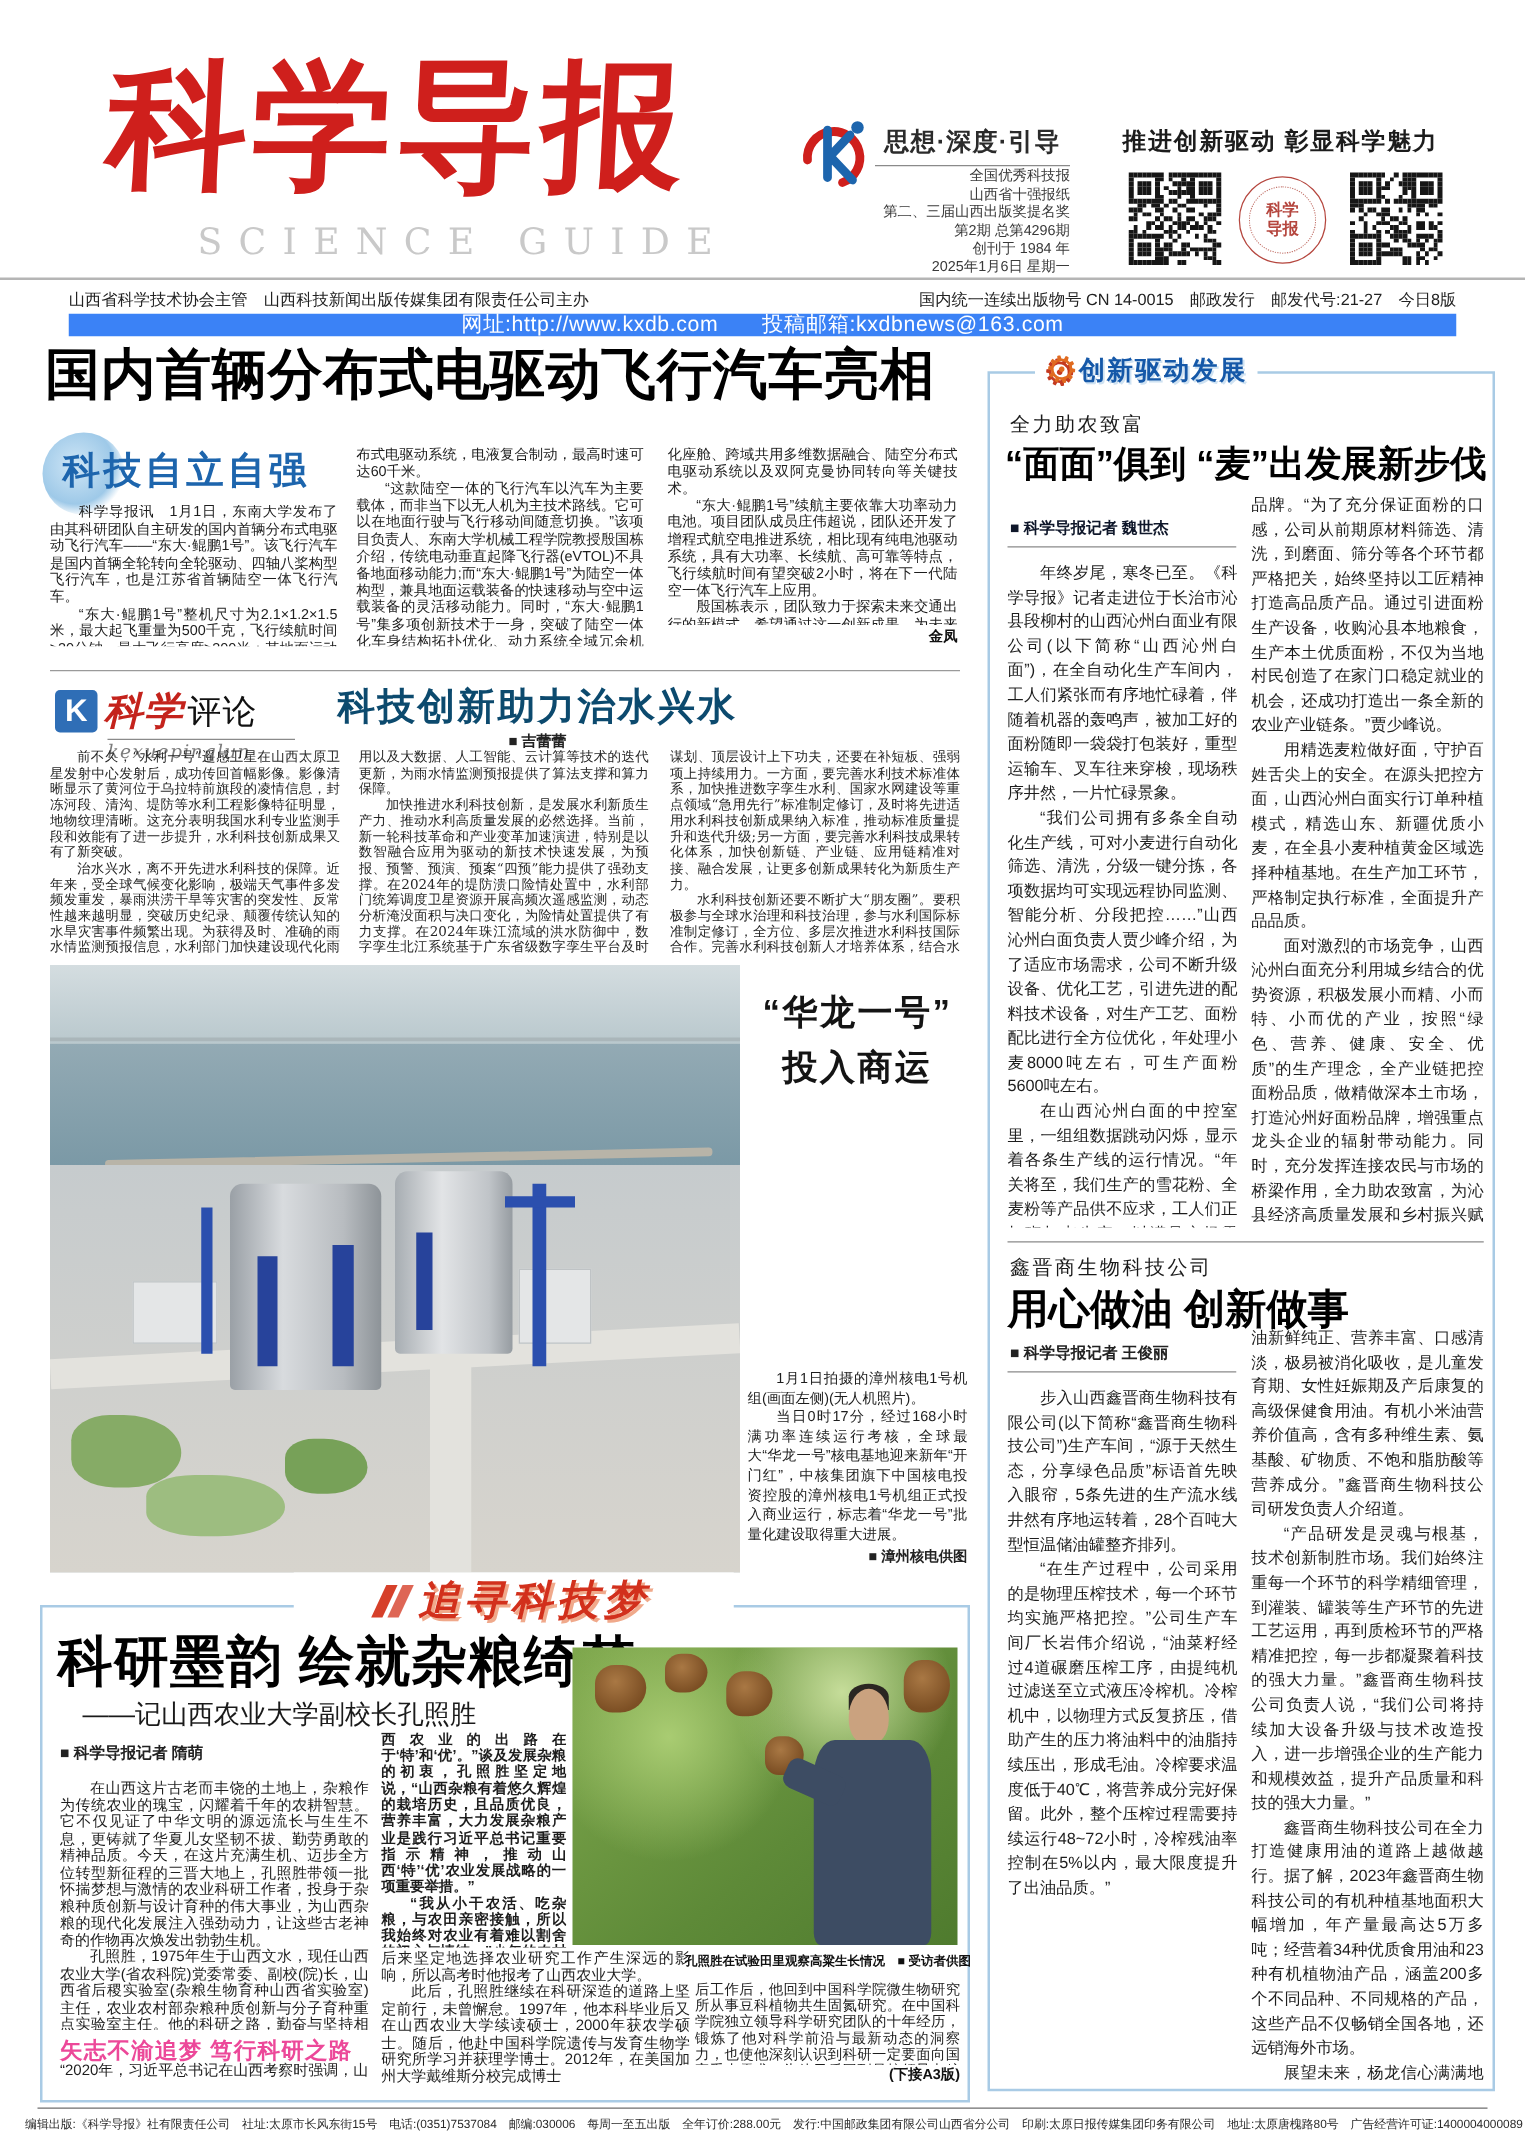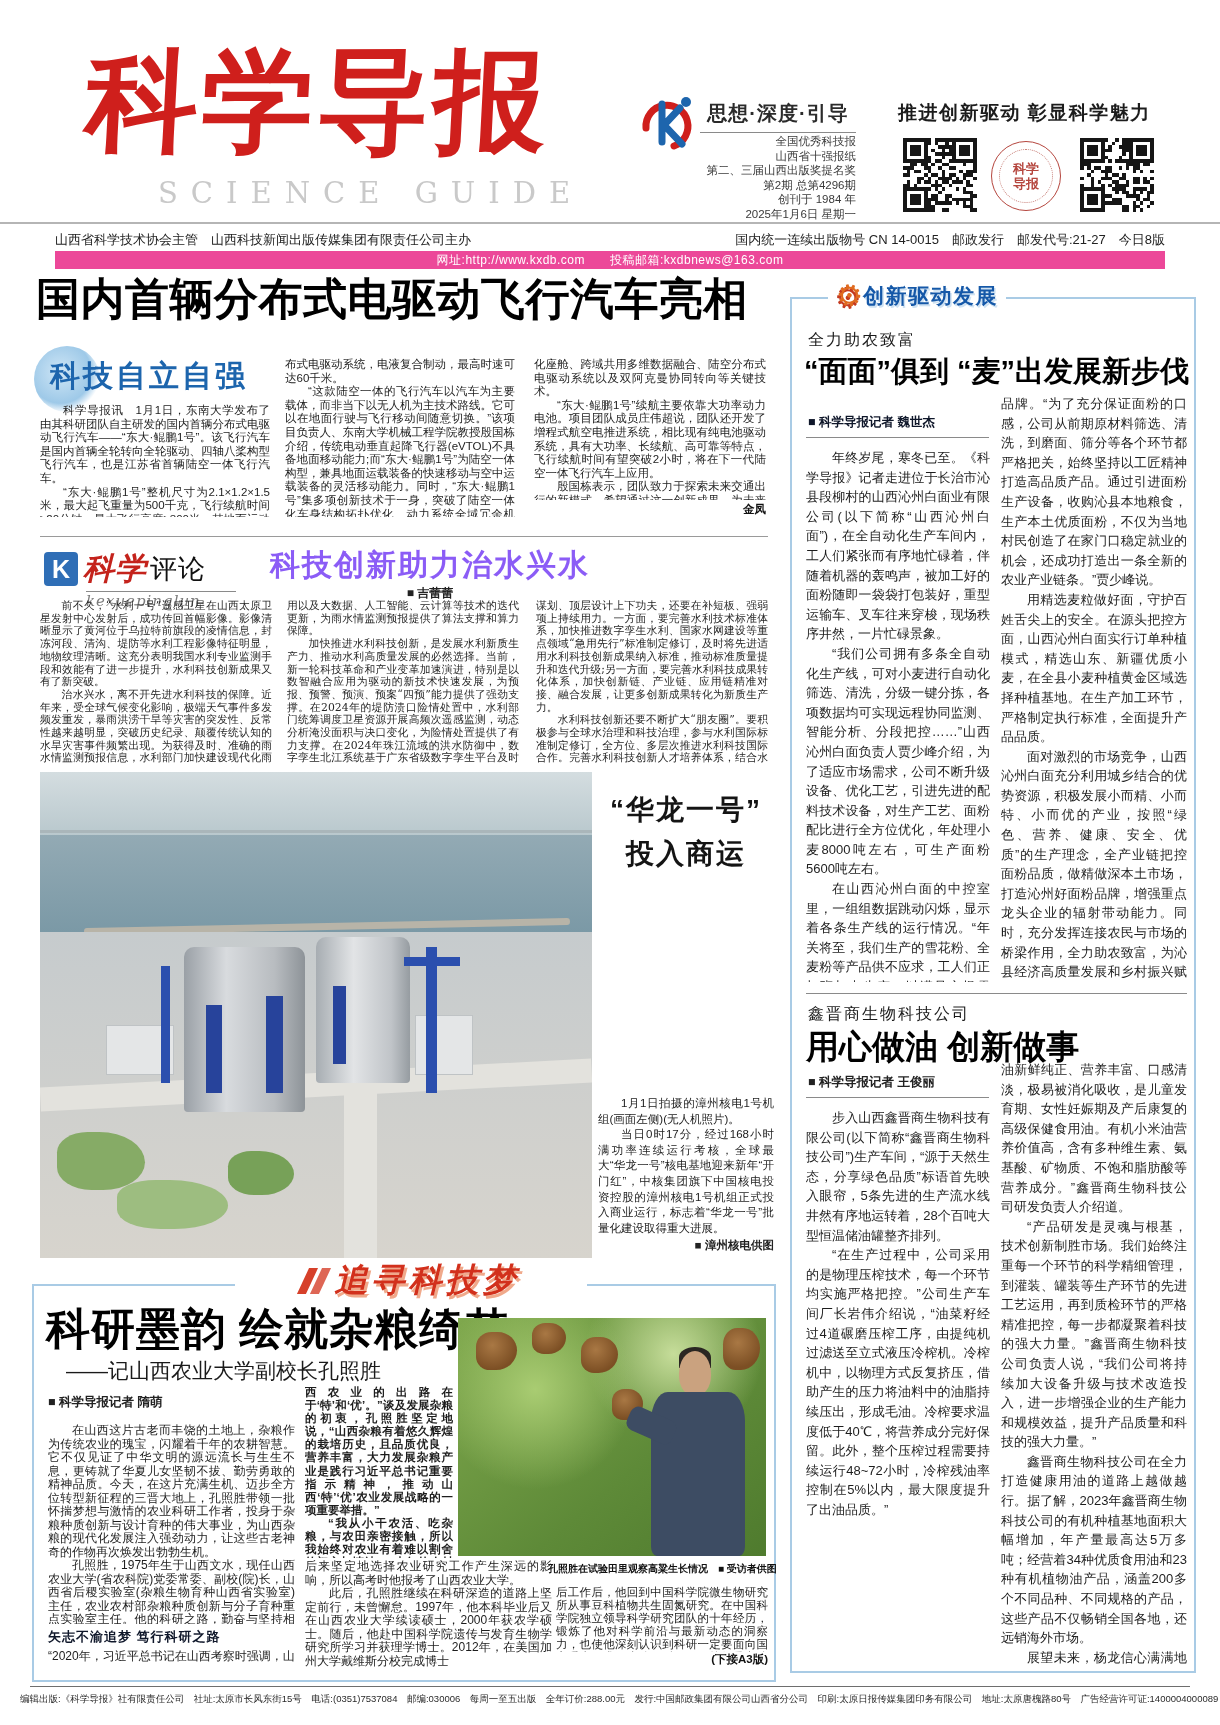--- a/index.html
+++ b/index.html
@@ -26,21 +26,21 @@
   .qr .b{background:#161616;}
   .qr1{left:903px;top:138px;}
   .qr2{left:1080px;top:138px;}
   .seal{left:991px;top:141px;width:68px;height:68px;border:1.6px solid #b5463e;border-radius:50%;
         display:flex;flex-direction:column;align-items:center;justify-content:center;color:#b5463e;}
   .seal .inner{border:1px dotted #c4776f;border-radius:50%;width:52px;height:52px;display:flex;flex-direction:column;
         align-items:center;justify-content:center;font-family:"DejaVu Serif",serif;font-weight:700;font-size:13px;line-height:15px;}
   .hdr-rule{left:0;top:222px;width:1220px;height:2px;background:#b5b5b5;}
   .org-line{left:55px;top:231px;font-size:13px;color:#222;}
   .pub-line{left:580px;top:231px;width:585px;text-align:right;font-size:13px;color:#222;}
-  .blue-bar{left:55px;top:251px;width:1110px;height:18px;background:#ec4899;color:#fff;font-size:12px;
+  .blue-bar{left:55px;top:251px;width:1110px;height:18px;background:#3b82f6;color:#fff;font-size:17px;
             line-height:18px;text-align:center;letter-spacing:.5px;}
 
   
   .lead-headline{left:36px;top:270px;width:712px;font-size:44px;font-weight:900;color:#000;white-space:nowrap;letter-spacing:.5px;}
   .lead-globe{left:34px;top:346px;width:66px;height:66px;border-radius:50%;
               background:radial-gradient(circle at 40% 40%,#cfe6f6 0%,#9ec9e8 55%,rgba(255,255,255,0) 72%);}
   .lead-badge{left:50px;top:356px;font-size:30px;font-weight:800;color:#1d65ad;letter-spacing:3px;white-space:nowrap;}
   .bodytxt{font-size:11.5px;line-height:13.6px;color:#1d1d1d;}
   .lead-c1{left:40px;top:404px;width:230px;height:113px;}
   .lead-c2{left:285px;top:358px;width:230px;height:159px;}
@@ -50,21 +50,21 @@
 
   
   .cmt-logo{left:44px;top:548px;width:210px;height:52px;}
   .cmt-k{display:inline-block;width:34px;height:34px;background:#2f6eb6;color:#fff;border-radius:4px;
          font-size:25px;font-weight:800;text-align:center;line-height:34px;vertical-align:middle;}
   .cmt-cn{display:inline-block;font-family:"DejaVu Serif",serif;font-style:italic;font-weight:800;color:#c4231c;
           font-size:31px;vertical-align:middle;margin-left:5px;letter-spacing:1px;}
   .cmt-type{display:inline-block;font-size:27px;color:#111;vertical-align:middle;margin-left:3px;letter-spacing:1px;}
   .cmt-py{margin-left:42px;margin-top:1px;border-top:1px solid #8a8a8a;width:150px;font-family:"DejaVu Serif",serif;
           font-style:italic;color:#7b7b7b;font-size:15px;letter-spacing:1px;}
-  .cmt-headline{left:248px;top:545px;width:364px;text-align:center;font-size:30px;font-weight:700;color:#8b5cf6;letter-spacing:2px;white-space:nowrap;}
+  .cmt-headline{left:248px;top:545px;width:364px;text-align:center;font-size:30px;font-weight:700;color:#0c4a6e;letter-spacing:2px;white-space:nowrap;}
   .cmt-byline{left:248px;top:585px;width:364px;text-align:center;font-size:12px;font-weight:700;color:#222;}
   .cmttxt{font-family:"DejaVu Serif",serif;font-size:10.8px;line-height:12.7px;color:#262626;}
   .cmt-c1{left:40px;top:600px;width:232px;height:164px;}
   .cmt-c2{left:287px;top:600px;width:232px;height:164px;}
   .cmt-c3{left:536px;top:600px;width:232px;height:164px;}
 
   
   .photo-nuc{left:40px;top:772px;width:552px;height:486px;overflow:hidden;background:#cfd3d4;}
   .nuc-sky{position:absolute;left:0;top:0;width:100%;height:13%;background:linear-gradient(#d4dde0,#b9c8cd);}
   .nuc-sea{position:absolute;left:0;top:13%;width:100%;height:20%;background:linear-gradient(#93aab4,#7b99a6);}
@@ -87,21 +87,21 @@
   .dream-badge{left:235px;top:1258px;width:340px;text-align:center;background:#fff;padding:0 6px;white-space:nowrap;}
   .dream-badge .slash{display:inline-block;width:9px;height:26px;background:#d6402a;transform:skewX(-25deg);margin-right:4px;vertical-align:middle;}
   .dream-badge .slash.s2{opacity:.8;margin-right:10px;}
   .dream-badge .btxt{display:inline-block;vertical-align:middle;font-family:"DejaVu Serif",serif;font-style:italic;font-weight:800;
         font-size:33px;color:#d2301c;letter-spacing:4px;text-shadow:2.5px 2.5px 0 #f0a98b;}
   .dr-headline{left:46px;top:1300px;width:600px;font-size:44px;font-weight:900;color:#000;white-space:nowrap;letter-spacing:1px;}
   .dr-subhead{left:66px;top:1357px;width:420px;font-size:21px;color:#1a1a1a;white-space:nowrap;}
   .dr-byline{left:48px;top:1394px;font-size:12.5px;font-weight:700;color:#222;}
   .drtxt{font-size:12px;line-height:13.5px;color:#1d1d1d;}
   .dr-c1{left:48px;top:1424px;width:247px;height:200px;}
-  .dr-sub2{left:48px;top:1628px;font-size:13px;font-weight:800;color:#0f172a;letter-spacing:1px;}
+  .dr-sub2{left:48px;top:1628px;font-size:18px;font-weight:800;color:#ec4899;letter-spacing:1px;}
   .dr-c1b{left:48px;top:1650px;width:247px;height:18px;}
   .dr-c2a{left:305px;top:1386px;width:148px;height:172px;font-size:11.5px;line-height:13.1px;font-weight:bold;}
   .dr-c2b{left:305px;top:1560px;width:247px;height:108px;}
   .photo-sorghum{left:458px;top:1318px;width:308px;height:238px;overflow:hidden;
         background:radial-gradient(circle at 25% 30%,#a9cc72 0%,rgba(0,0,0,0) 35%),
                    radial-gradient(circle at 70% 15%,#c6dd9a 0%,rgba(0,0,0,0) 30%),
                    linear-gradient(140deg,#7fa84d,#5e8a38 60%,#4f7b2e);}
   .sg-head{position:absolute;background:radial-gradient(circle at 40% 35%,#a97844,#7c4f24 70%);border-radius:45% 55% 60% 40%;}
   .sg-person{position:absolute;left:58%;top:14%;width:40%;height:86%;}
   .sg-skin{position:absolute;left:34%;top:0;width:26%;height:22%;background:#caa27f;border-radius:50% 50% 45% 45%;}

